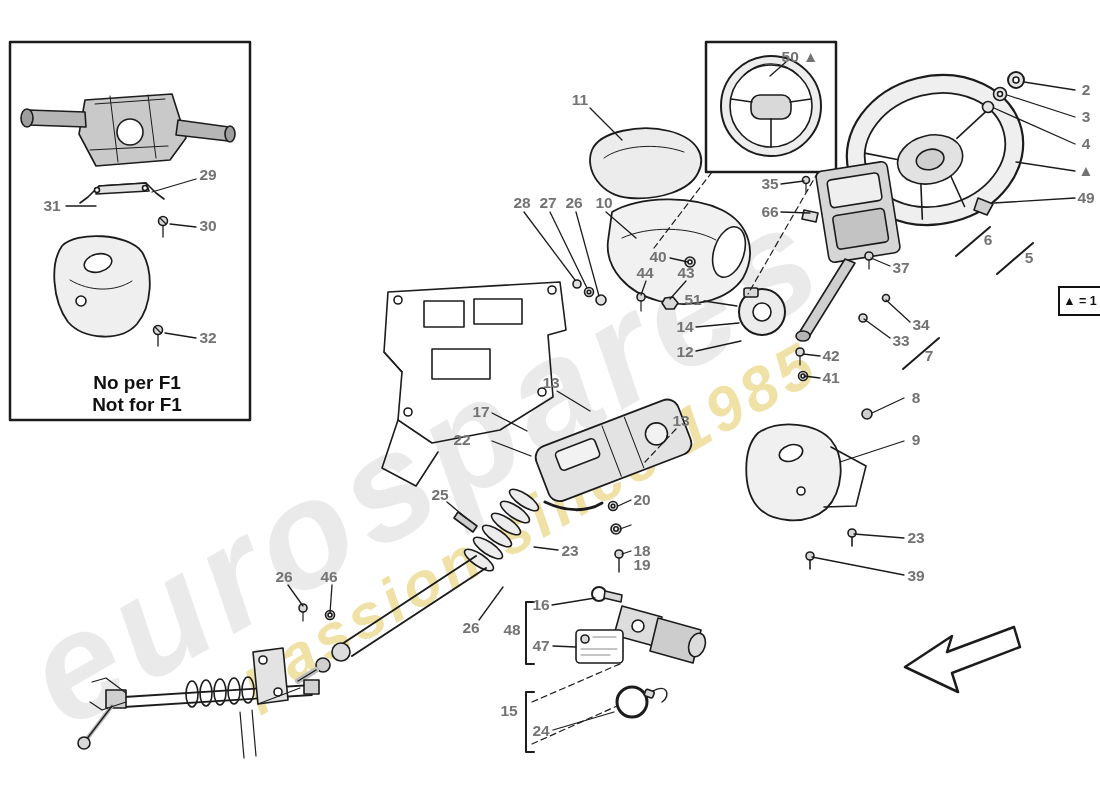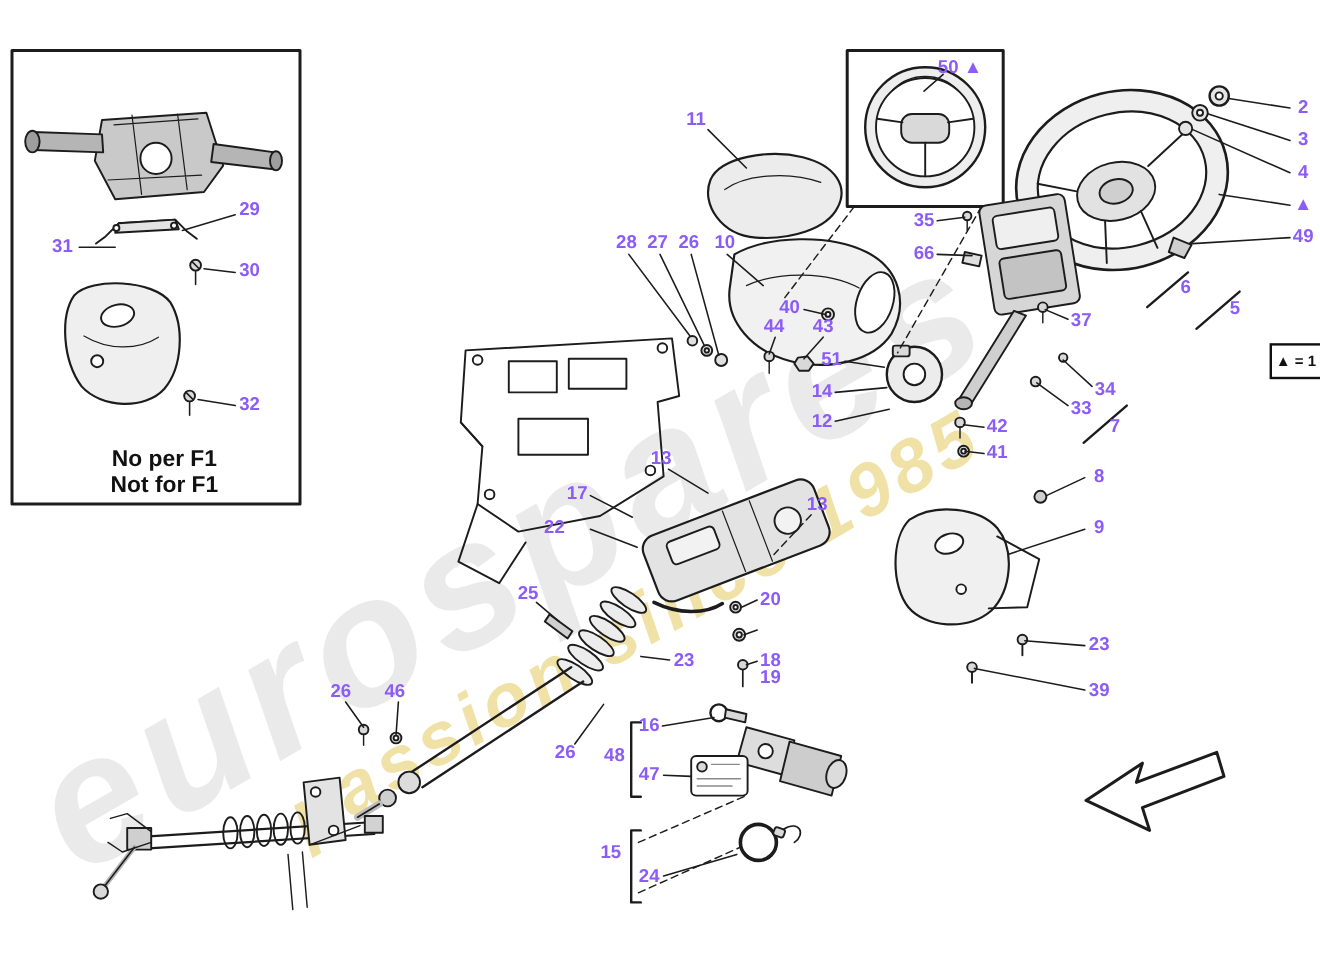--- a/index.html
+++ b/index.html
@@ -7,21 +7,21 @@
           font-family:"Liberation Sans",sans-serif;color:#111;}
   .wm-gray{position:absolute;left:40px;top:600px;transform:rotate(-30deg);transform-origin:left center;
            font-size:150px;font-weight:700;font-style:italic;letter-spacing:8px;
            color:rgba(125,125,125,0.16);white-space:nowrap;z-index:0;user-select:none;}
   .wm-yellow{position:absolute;left:245px;top:650px;transform:rotate(-30deg);transform-origin:left center;
            font-size:62px;font-weight:700;font-style:italic;letter-spacing:5px;
            color:rgba(222,190,60,0.45);white-space:nowrap;z-index:0;user-select:none;}
   svg.artwork{position:absolute;left:0;top:0;z-index:1;}
   svg.artwork *{vector-effect:none;}
   .callout{position:absolute;transform:translate(-50%,-50%);font-weight:700;font-size:15.5px;
-           color:#8b5cf6;z-index:3;white-space:nowrap;}
+           color:#737373;z-index:3;white-space:nowrap;}
   .note{position:absolute;left:30px;top:372px;width:214px;text-align:center;z-index:3;}
   .note div{font-weight:700;font-size:19px;line-height:22px;}
   .legend{position:absolute;left:1058px;top:286px;width:40px;height:26px;border:2px solid #111;
           display:flex;align-items:center;justify-content:center;font-weight:700;font-size:12.5px;
           background:#fff;z-index:3;}
 </style>
 </head>
 <body>
 
 <div class="canvas">

